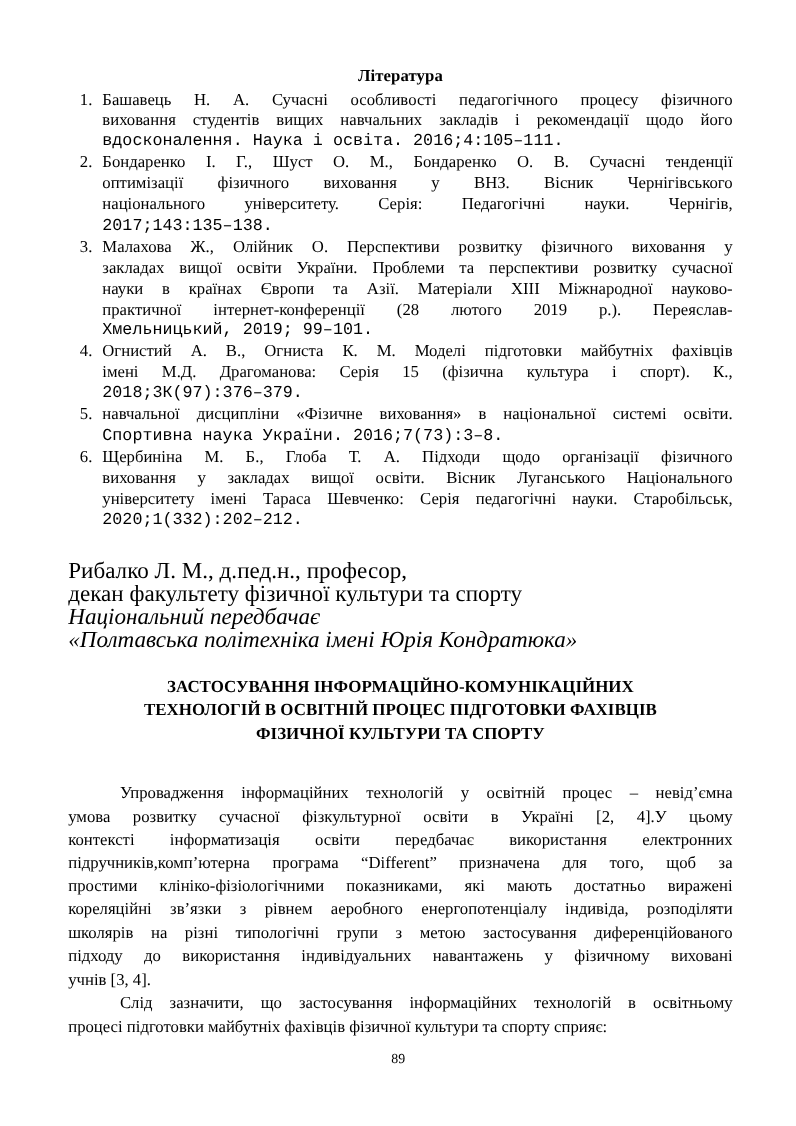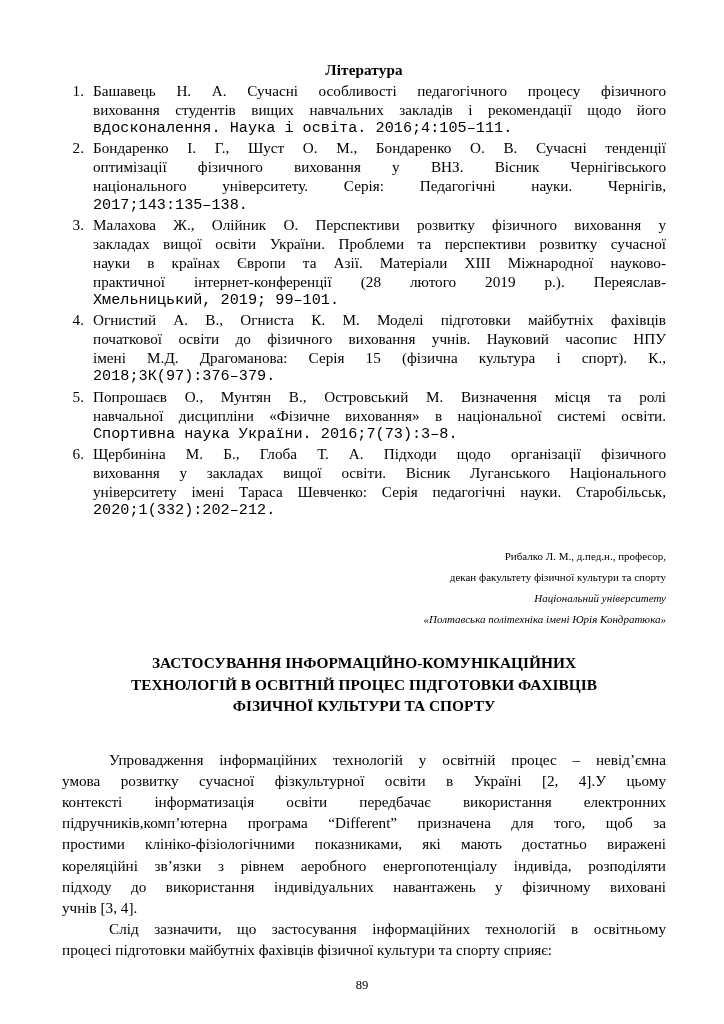--- a/index.html
+++ b/index.html
@@ -77,22 +77,21 @@
     white-space: nowrap;
   }
   .ref-text .ln.last {
     text-align-last: left;
     font-family: Liberation Mono, monospace;
   }
 
   
   .author-block {
     margin-top: 26px;
-    text-align: right;
-    font-size: 11px;
+    font-size: 21px;
     line-height: 21px;
   }
   .author-block .ital {
     font-style: italic;
   }
 
   
   .article-title {
     margin-top: 22px;
     text-align: center;
@@ -130,21 +129,20 @@
 
   
   .page-number {
     position: absolute;
     left: 0;
     top: 955px;
     width: 724px;
     text-align: center;
     font-size: 12.6px;
     line-height: 14px;
-    margin-top: 23px;
   }
 </style>
 </head>
 <body>
 
 <div class="page">
   <div class="content">
 
     <div class="lit-heading">Література</div>
 
@@ -177,67 +175,66 @@
           <span class="ln" style="">науки в країнах Європи та Азії. Матеріали ХІІІ Міжнародної науково-</span>
           <span class="ln" style="">практичної інтернет-конференції (28 лютого 2019 р.). Переяслав-</span>
           <span class="ln last" style="">Хмельницький, 2019; 99–101.</span>
         </span>
       </li>
 
       <li class="ref-item">
         <span class="ref-num">4.</span>
         <span class="ref-text">
           <span class="ln" style="">Огнистий А. В., Огниста К. М. Моделі підготовки майбутніх фахівців</span>
-          <span class="ln" style="">початкової освіти до фізичного виховання учнів. Науковий часопис НПУ</span>
           <span class="ln" style="">імені М.Д. Драгоманова: Серія 15 (фізична культура і спорт). К.,</span>
           <span class="ln last" style="">2018;3К(97):376–379.</span>
         </span>
       </li>
 
       <li class="ref-item">
         <span class="ref-num">5.</span>
         <span class="ref-text">
-          <span class="ln" style="">Попрошаєв О., Мунтян В., Островський М. Визначення місця та ролі</span>
           <span class="ln" style="">навчальної дисципліни «Фізичне виховання» в національної системі освіти.</span>
           <span class="ln last" style="">Спортивна наука України. 2016;7(73):3–8.</span>
         </span>
       </li>
 
       <li class="ref-item">
         <span class="ref-num">6.</span>
         <span class="ref-text">
           <span class="ln" style="">Щербиніна М. Б., Глоба Т. А. Підходи щодо організації фізичного</span>
           <span class="ln" style="">виховання у закладах вищої освіти. Вісник Луганського Національного</span>
           <span class="ln" style="">університету імені Тараса Шевченко: Серія педагогічні науки. Старобільськ,</span>
           <span class="ln last" style="">2020;1(332):202–212.</span>
         </span>
       </li>
 
     </ol>
 
     <div class="author-block">
       <div>Рибалко Л. М., д.пед.н., професор,</div>
       <div>декан факультету фізичної культури та спорту</div>
-      <div class="ital">Національний університету</div>
+      <div class="ital">Національний передбачає</div>
       <div class="ital">«Полтавська політехніка імені Юрія Кондратюка»</div>
     </div>
 
     <div class="article-title">
       <span class="tline">ЗАСТОСУВАННЯ ІНФОРМАЦІЙНО-КОМУНІКАЦІЙНИХ</span>
       <span class="tline">ТЕХНОЛОГІЙ В ОСВІТНІЙ ПРОЦЕС ПІДГОТОВКИ ФАХІВЦІВ</span>
       <span class="tline">ФІЗИЧНОЇ КУЛЬТУРИ ТА СПОРТУ</span>
     </div>
 
     <div class="body-par">
       <span class="ln indent" style="">Упровадження інформаційних технологій у освітній процес – невід’ємна</span>
       <span class="ln" style="">умова розвитку сучасної фізкультурної освіти в Україні [2, 4].У цьому</span>
       <span class="ln" style="">контексті інформатизація освіти передбачає використання електронних</span>
       <span class="ln" style="">підручників,комп’ютерна програма “Different” призначена для того, щоб за</span>
       <span class="ln" style="">простими клініко-фізіологічними показниками, які мають достатньо виражені</span>
       <span class="ln" style="">кореляційні зв’язки з рівнем аеробного енергопотенціалу індивіда, розподіляти</span>
+      <span class="ln" style="">школярів на різні типологічні групи з метою застосування диференційованого</span>
       <span class="ln" style="">підходу до використання індивідуальних навантажень у фізичному виховані</span>
       <span class="ln last" style="">учнів [3, 4].</span>
     </div>
 
     <div class="body-par">
       <span class="ln indent" style="">Слід зазначити, що застосування інформаційних технологій в освітньому</span>
       <span class="ln last" style="">процесі підготовки майбутніх фахівців фізичної культури та спорту сприяє:</span>
     </div>
 
   </div>

